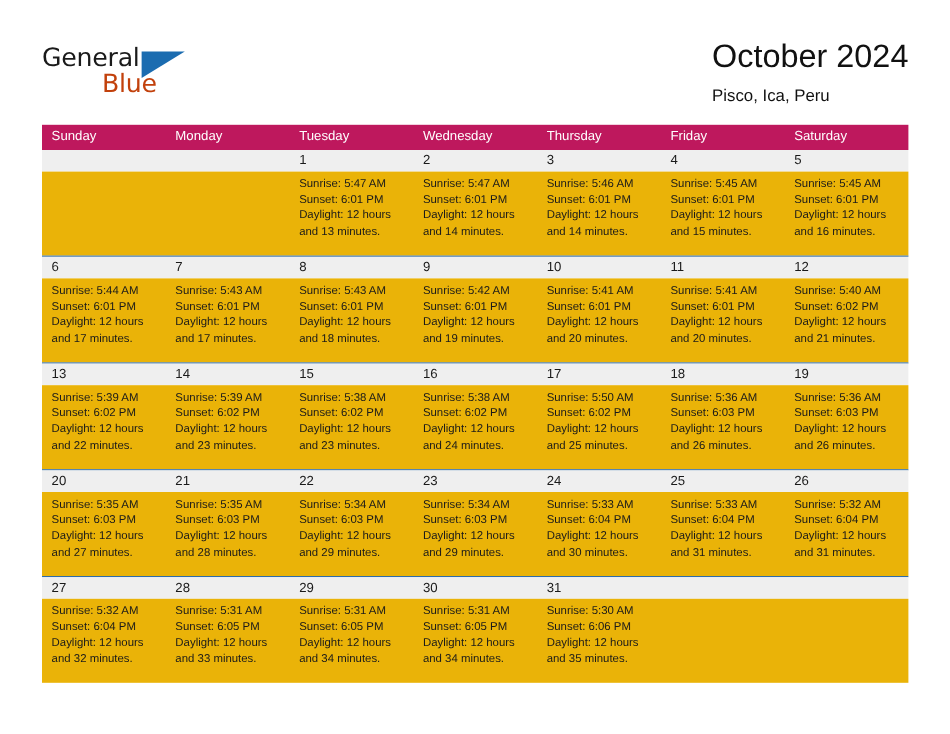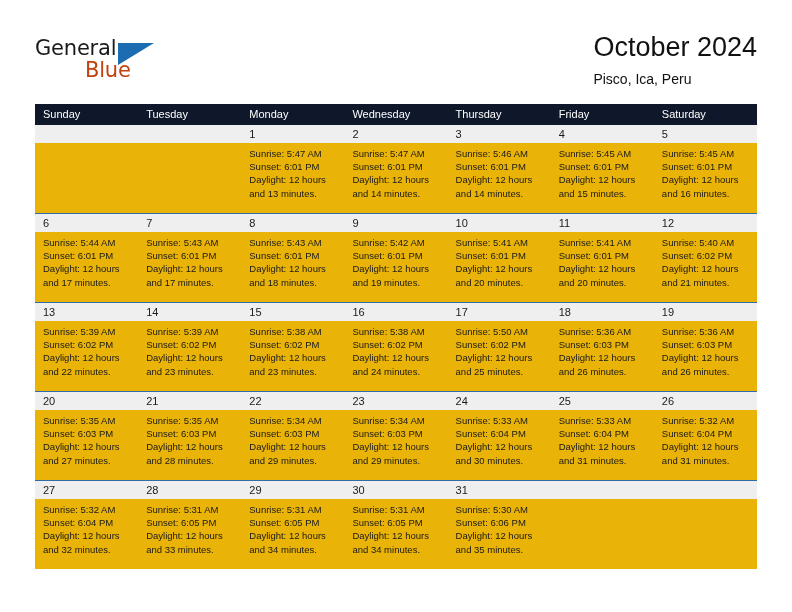--- a/index.html
+++ b/index.html
@@ -91,21 +91,21 @@
   
   .calendar {
     position: absolute;
     left: 35px;
     top: 104px;
     width: 722px;
   }
   .weekdays {
     display: flex;
     width: 100%;
-    background: #0f172a;
+    background: #be185d;
     height: 21px;
   }
   .weekday {
     flex: 1 1 0;
     color: #ffffff;
     font-size: 11px;
     line-height: 21px;
     padding-left: 8px;
     box-sizing: border-box;
     white-space: nowrap;
@@ -168,22 +168,22 @@
 
     <div class="title-block">
       <div class="cal-title">October 2024</div>
       <div class="cal-subtitle">Pisco, Ica, Peru</div>
     </div>
   </div>
 
   <div class="calendar">
     <div class="weekdays">
       <div class="weekday">Sunday</div>
+      <div class="weekday">Monday</div>
       <div class="weekday">Tuesday</div>
-      <div class="weekday">Monday</div>
       <div class="weekday">Wednesday</div>
       <div class="weekday">Thursday</div>
       <div class="weekday">Friday</div>
       <div class="weekday">Saturday</div>
     </div>
 
     <div id="weeks-container">
         <div class="week">
           <div class="week-numbers">
             <div class="daynum"></div>

